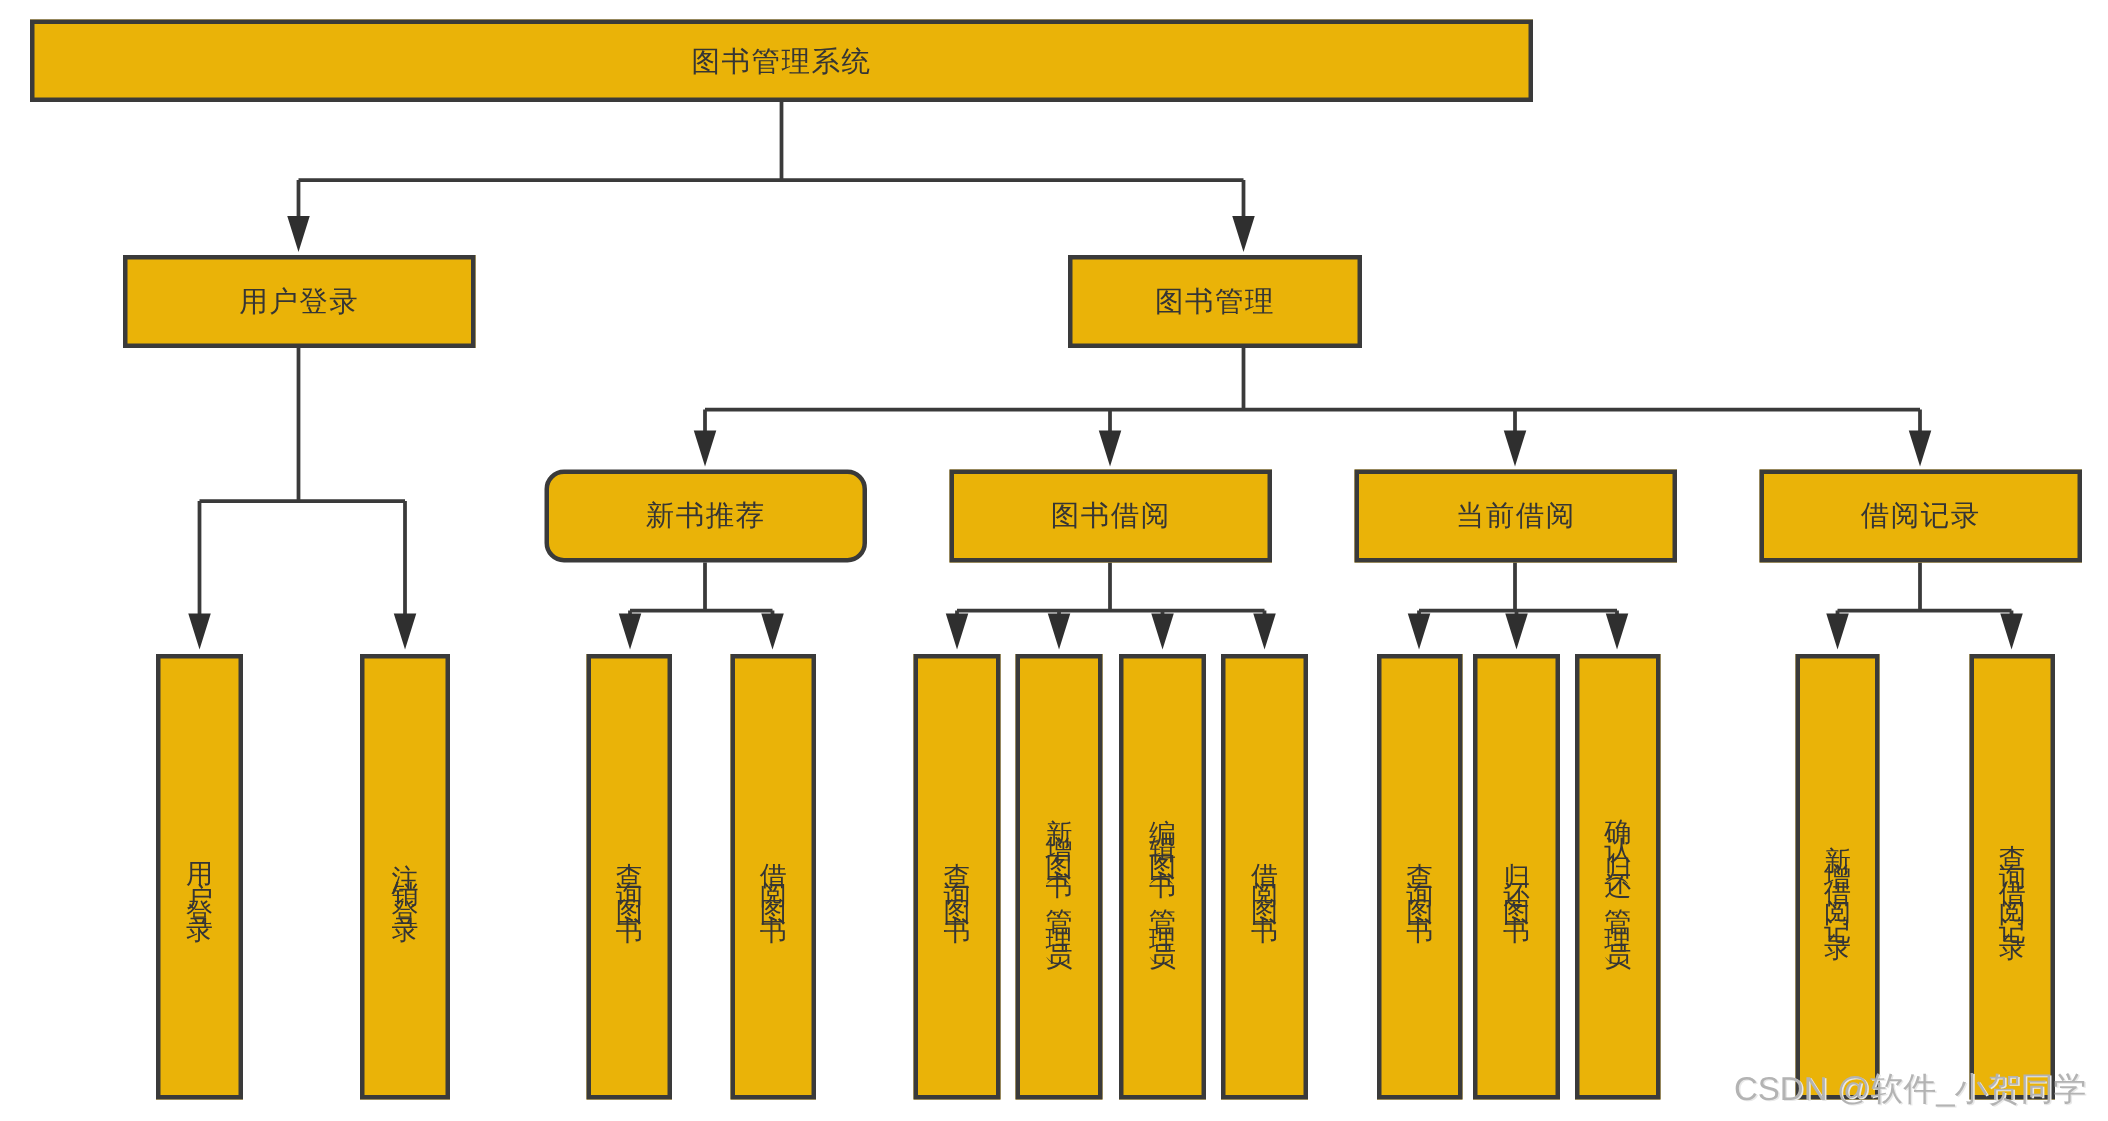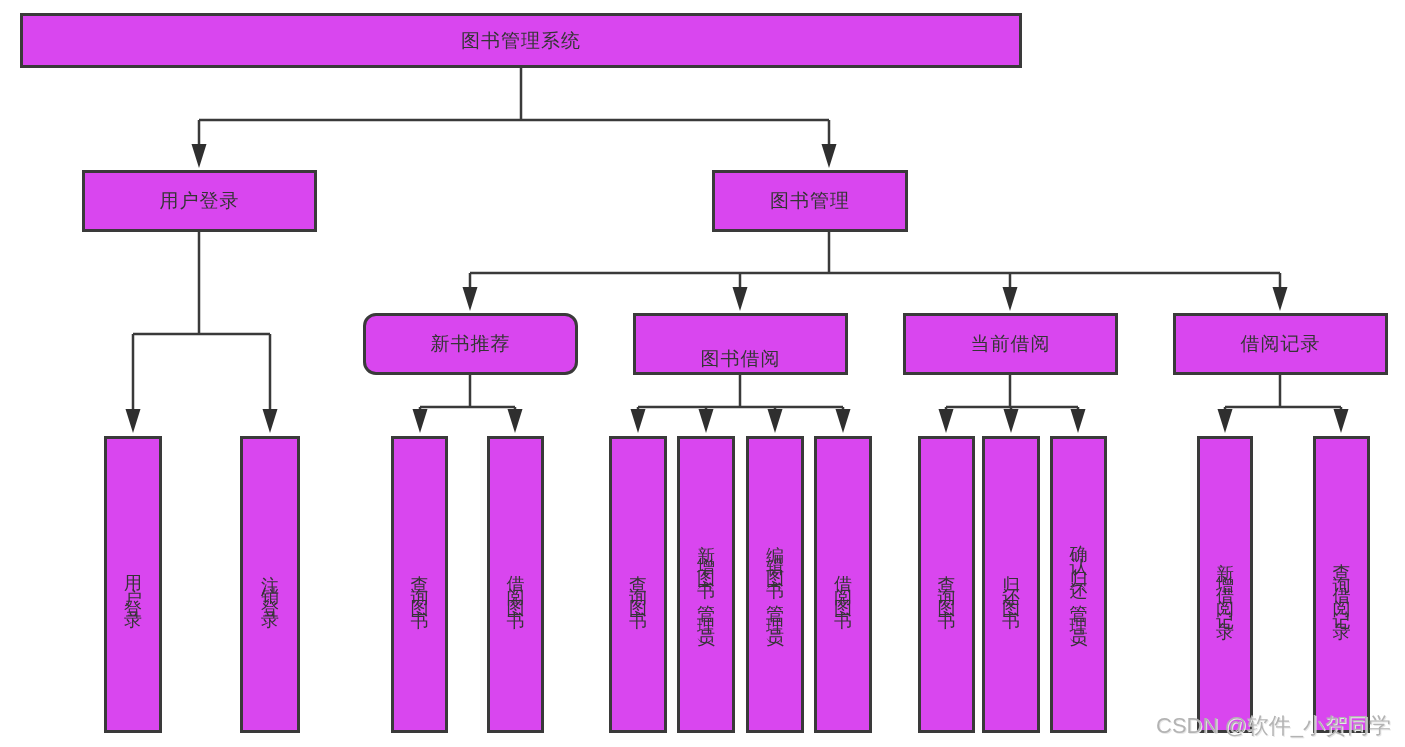--- a/index.html
+++ b/index.html
@@ -17,21 +17,21 @@
   }
   #connectors {
     position: absolute;
     left: 0; top: 0;
     width: 1405px; height: 747px;
   }
   .node {
     position: absolute;
     box-sizing: border-box;
     border: 3px solid #3a3a3a;
-    background: #d946ef;
+    background: #eab308;
     display: flex;
     align-items: center;
     justify-content: center;
     color: #353535;
   }
   .node .lbl {
     font-size: 19px;
     letter-spacing: 1px;
     white-space: nowrap;
   }
@@ -42,21 +42,21 @@
     line-height: 1;
     white-space: nowrap;
   }
   
   #n-root   { left: 20px;  top: 13px;  width: 1002px; height: 55px; }
   
   #n-login  { left: 82px;  top: 170px; width: 235px; height: 62px; }
   #n-mgmt   { left: 712px; top: 170px; width: 196px; height: 62px; }
   
   #n-newbook { left: 363px;  top: 313px; width: 215px; height: 62px; border-radius: 13px; }
-  #n-borrow  { left: 633px;  top: 313px; width: 215px; height: 62px; align-items: flex-end; }
+  #n-borrow  { left: 633px;  top: 313px; width: 215px; height: 62px; }
   #n-current { left: 903px;  top: 313px; width: 215px; height: 62px; }
   #n-record  { left: 1173px; top: 313px; width: 215px; height: 62px; }
   
   .leaf { top: 436px; height: 297px; }
   #lf-userlogin   { left: 104px;  width: 58px; }
   #lf-logout      { left: 240px;  width: 60px; }
   #lf-query1      { left: 391px;  width: 57px; }
   #lf-borrow1     { left: 487px;  width: 57px; }
   #lf-query2      { left: 609px;  width: 58px; }
   #lf-addbook     { left: 677px;  width: 58px; }

